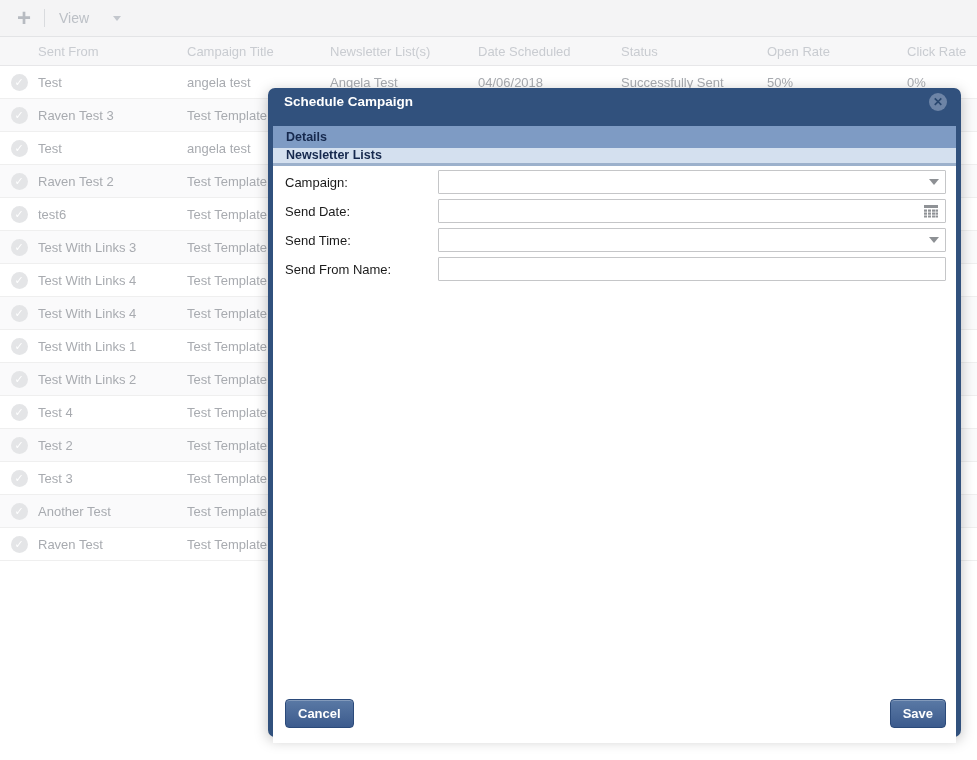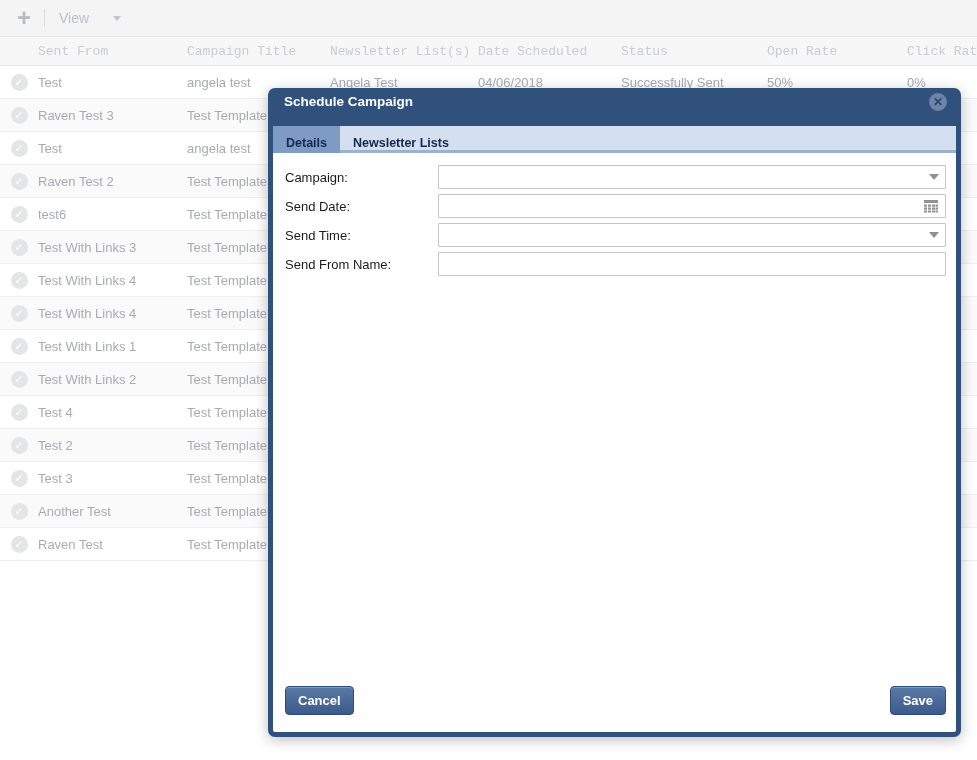--- a/index.html
+++ b/index.html
@@ -11,45 +11,45 @@
     display:flex; align-items:center; padding-left:12px; }
   .plus-btn { color:#b7bbc1; font-size:24px; font-weight:bold; line-height:20px; width:24px; text-align:center; }
   .toolbar-sep { width:1px; height:18px; background:#d9dbde; margin:0 14px 0 8px; }
   .view-btn { color:#bcc0c6; font-size:14px; display:flex; align-items:center; gap:24px; }
   .caret-down { width:0; height:0; border-left:4px solid transparent; border-right:4px solid transparent;
     border-top:5px solid #c3c7cd; display:inline-block; }
 
   
   .grid-row { display:grid; grid-template-columns:36px 149px 143px 148px 143px 146px 140px 1fr; align-items:center; }
   .thead { height:29px; background:#f7f7f8; border-bottom:1px solid #e7e7e9; }
-  .thead .cell { color:#c9ccd1; font-size:13px; padding-left:2px; white-space:nowrap; overflow:hidden;font-family:Liberation Mono, monospace; }
+  .thead .cell { color:#c9ccd1; font-size:13px; padding-left:2px; white-space:nowrap; overflow:hidden; }
   .trow { height:33px; border-bottom:1px solid #efefef; background:#fff; }
   .trow:nth-child(even) { background:#fafafb; }
   .trow .cell { color:#a8abb0; font-size:13px; padding-left:2px; white-space:nowrap; overflow:hidden; }
   .check-cell { display:flex; justify-content:center; align-items:center; }
   .check-circle { width:17px; height:17px; border-radius:50%; background:#e4e5e7; color:#fff;
     font-size:11px; line-height:17px; text-align:center; }
 
   
   .modal { position:absolute; left:268px; top:88px; width:693px; height:649px;
     background:#fff; border:5px solid #31517d; border-radius:7px;
     box-shadow:0 3px 14px rgba(0,0,0,0.25); }
   .modal-header { height:33px; background:#31517d; display:flex; align-items:center;
     justify-content:space-between; padding:0 9px 16px 11px; }
   .modal-title { color:#fff; font-weight:bold; font-size:13.5px; }
   .modal-close { width:18px; height:18px; border-radius:50%; background:#6d84a6;
     display:flex; align-items:center; justify-content:center; cursor:pointer; }
   .modal-close span { color:#29476f; font-size:12px; font-weight:bold; line-height:1; }
 
-  .tab-strip { height:27px; background:#d4e0ef; border-bottom:3px solid #9cb1cc; display:flex; }
+  .tab-strip { height:40px; background:#d4e0ef; border-bottom:3px solid #9cb1cc; display:flex;flex-direction:column; }
   .tab { height:33px; margin-bottom:-3px; padding:0 13px; display:flex; align-items:center;
     color:#16294e; font-weight:bold; font-size:12.5px; cursor:pointer; }
   .tab.active { background:#7e9bc4; }
 
-  .modal-body { position:relative; height:577px; padding:12px 10px 0 12px; background:#fff; }
+  .modal-body { position:relative; height:577px; padding:4px 10px 0 12px; background:#fff; }
   .field-row { display:flex; align-items:center; margin-bottom:5px; }
   .field-label { width:153px; flex:0 0 153px; color:#1b1b1b; font-size:13px; }
   .field-box { flex:1; height:24px; border:1px solid #c5c6c8; background:#fff; border-radius:1px;
     display:flex; align-items:center; justify-content:flex-end; padding:0 6px; }
   .field-box input { border:none; outline:none; flex:1; height:100%; font-size:13px;
     font-family:"Liberation Sans", sans-serif; color:#333; background:transparent; min-width:0; }
   .select-arrow { width:0; height:0; border-left:5px solid transparent; border-right:5px solid transparent;
     border-top:6px solid #8d9094; margin-left:6px; }
   .cal-icon { margin-left:6px; display:block; }
 

